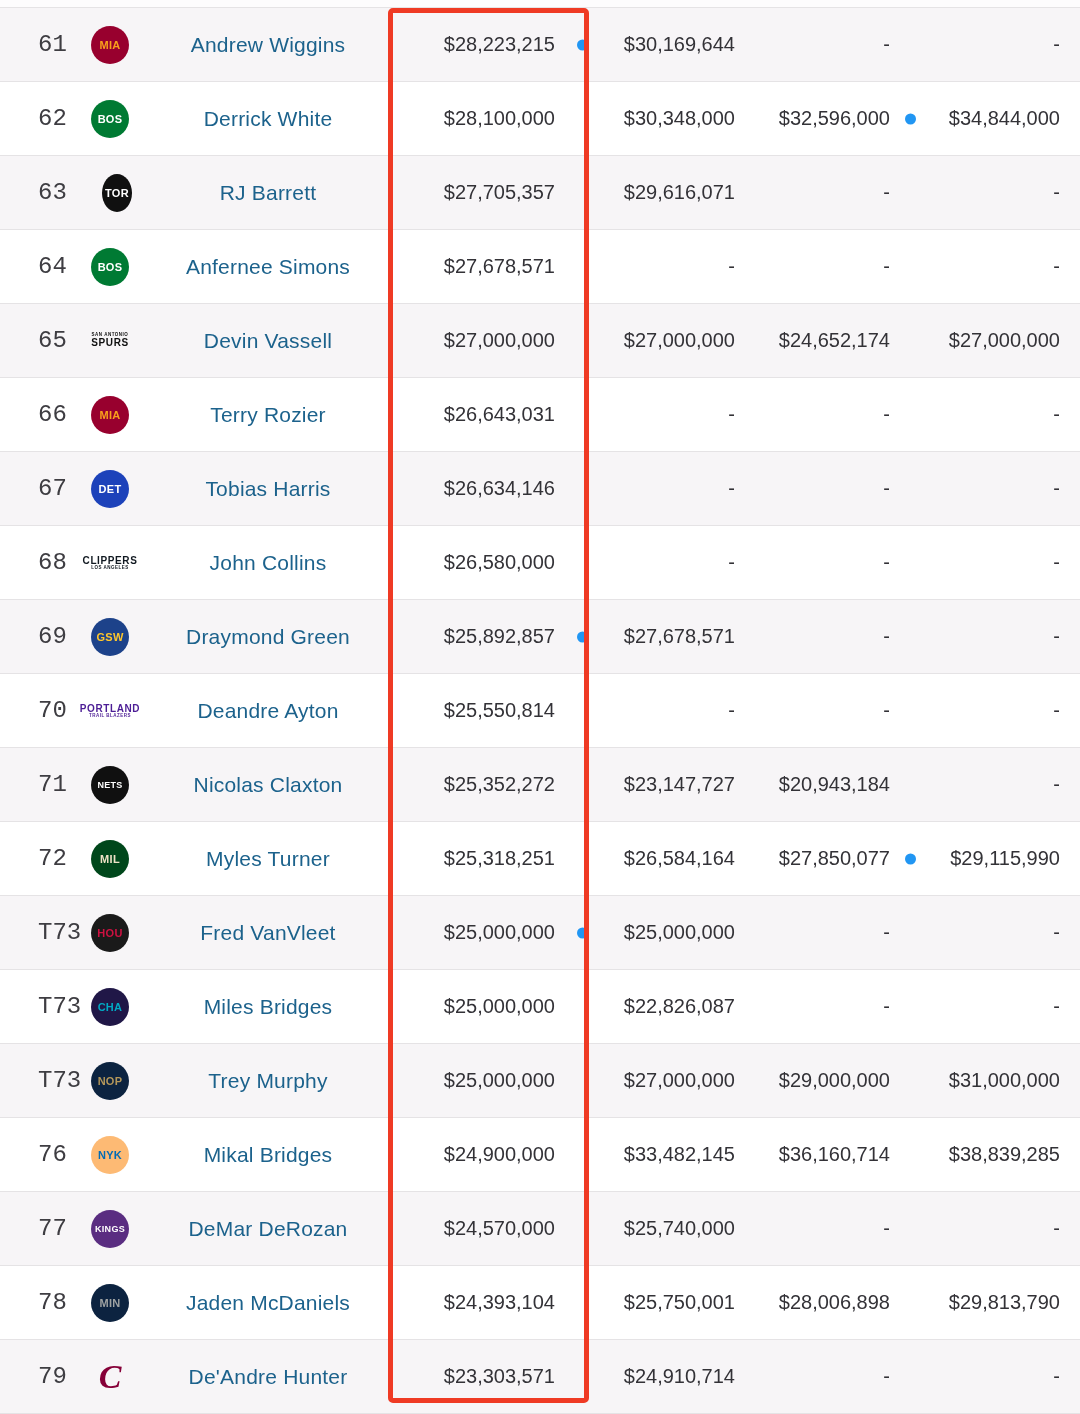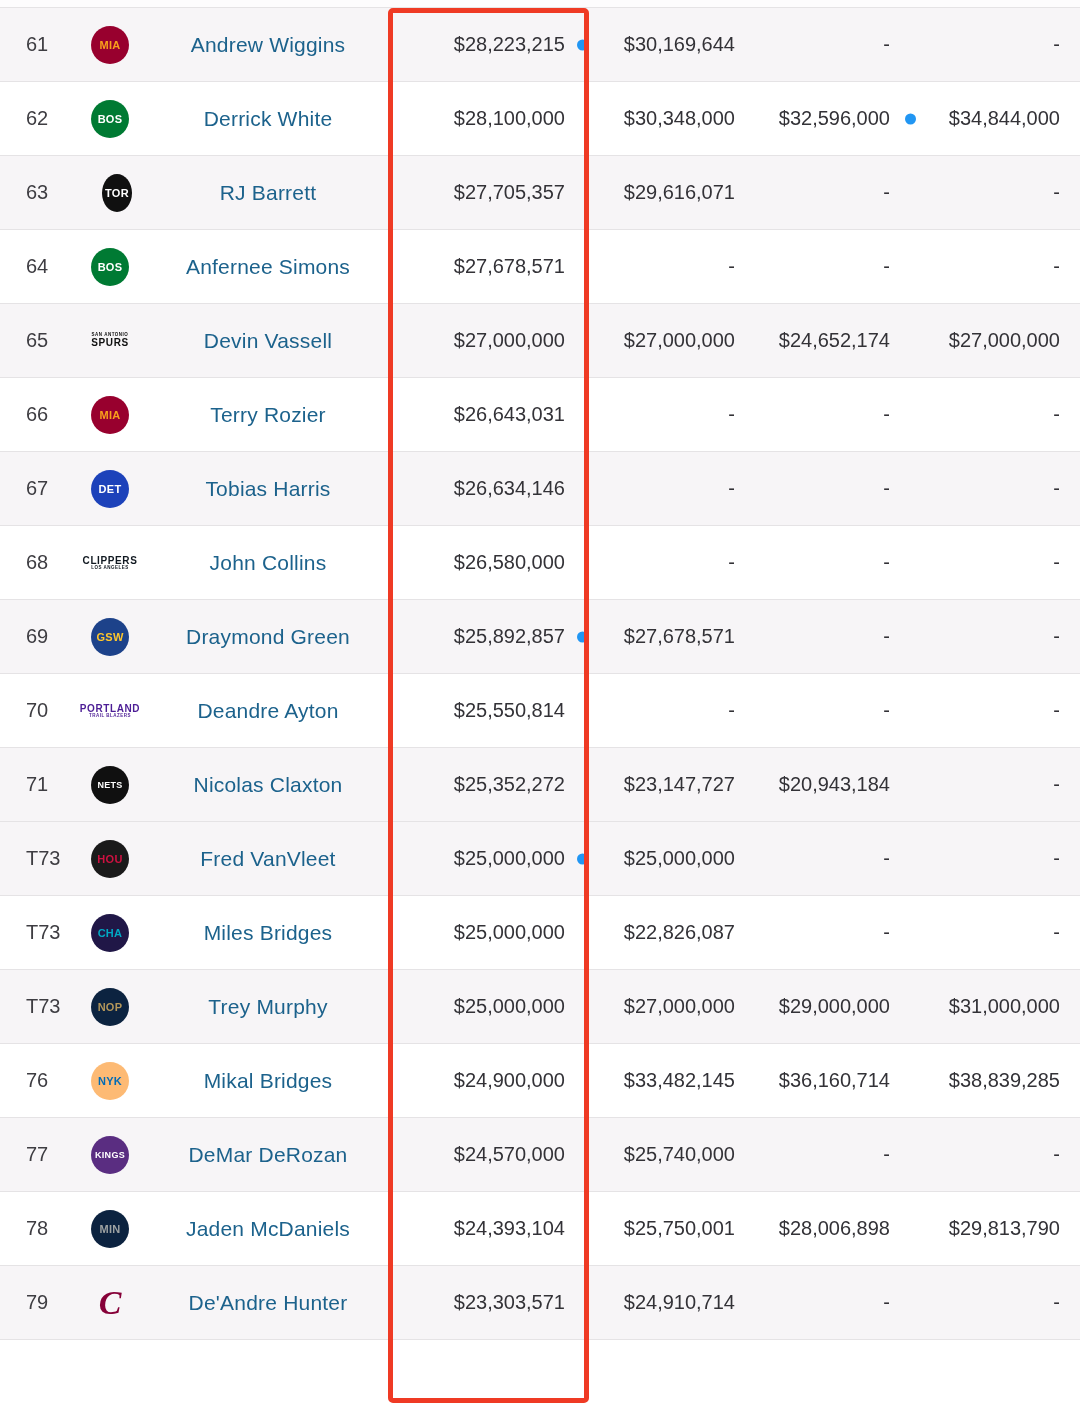--- a/index.html
+++ b/index.html
@@ -7,25 +7,25 @@
     --rowgray: #f7f5f7; --sep: #e5e3e5; --rank: #3e3d42; --sal: #333237;
   }
   * { margin:0; padding:0; box-sizing:border-box; }
   body {
     width:1080px; height:1414px; overflow:hidden; position:relative;
     background:#fff; font-family:"Liberation Sans", sans-serif;
   }
   .topsliver { height:8px; background:#fdfcfd; border-bottom:1px solid var(--sep); }
   .row { display:flex; align-items:center; height:74px; border-bottom:1px solid var(--sep); background:#fff; }
   .row.odd { background:var(--rowgray); }
-  .cell.rank { width:88px; padding-left:26px; font-size:20px; color:var(--rank); }
+  .cell.rank { width:88px; padding-left:38px; font-size:24px; color:var(--rank);font-family:Liberation Mono, monospace; }
   .cell.logo { width:44px; display:flex; justify-content:center; align-items:center; }
   .cell.name { flex:1; margin-left:16px; font-size:21px; font-weight:normal; color:var(--name); letter-spacing:0.2px; cursor:pointer;text-align:center; }
   .cell.sal { font-size:20px; color:var(--sal); text-align:right; position:relative; white-space:nowrap; }
-  .s1 { width:200px; padding-right:23px; }
+  .s1 { width:200px; padding-right:33px; }
   .s2 { width:147px; }
   .s3 { width:155px; }
   .s4 { width:170px; margin-right:20px; }
   .dot { width:11px; height:11px; border-radius:50%; background:var(--dotblue); display:inline-block; }
   .s1 .dot { position:absolute; right:0; top:50%; transform:translateY(-50%); }
   .s4 .dot { position:absolute; left:15px; top:50%; transform:translateY(-50%); }
   .badge.circle { width:38px; height:38px; border-radius:50%; display:flex; align-items:center; justify-content:center; font-size:11px; font-weight:bold; letter-spacing:0.3px; }
   .badge.wordmark { text-align:center; font-weight:bold; line-height:1.1; }
   .badge.wordmark .main { font-size:10px; letter-spacing:0.6px; display:block; }
   .badge.wordmark .sub { font-size:4.5px; letter-spacing:0.5px; display:block; }
@@ -163,20 +163,31 @@
       <div class="cell rank">71</div>
       <div class="cell logo">
         <span class="badge circle" style="background: rgb(16, 16, 16); color: rgb(255, 255, 255); font-size: 9px;">NETS</span>
       </div>
       <div class="cell name">Nicolas Claxton</div>
       <div class="cell sal s1"><span>$25,352,272</span></div>
       <div class="cell sal s2"><span>$23,147,727</span></div>
       <div class="cell sal s3"><span>$20,943,184</span></div>
       <div class="cell sal s4"><span>-</span></div>
     </div>
+    <div class="row">
+      <div class="cell rank">72</div>
+      <div class="cell logo">
+        <span class="badge circle" style="background: rgb(0, 71, 27); color: rgb(238, 225, 198); font-size: 11px;">MIL</span>
+      </div>
+      <div class="cell name">Myles Turner</div>
+      <div class="cell sal s1"><span>$25,318,251</span></div>
+      <div class="cell sal s2"><span>$26,584,164</span></div>
+      <div class="cell sal s3"><span>$27,850,077</span></div>
+      <div class="cell sal s4"><span class="dot"></span><span>$29,115,990</span></div>
+    </div>
     <div class="row odd">
       <div class="cell rank">T73</div>
       <div class="cell logo">
         <span class="badge circle" style="background: rgb(26, 26, 26); color: rgb(206, 17, 65); font-size: 11px;">HOU</span>
       </div>
       <div class="cell name">Fred VanVleet</div>
       <div class="cell sal s1"><span class="dot"></span><span>$25,000,000</span></div>
       <div class="cell sal s2"><span>$25,000,000</span></div>
       <div class="cell sal s3"><span>-</span></div>
       <div class="cell sal s4"><span>-</span></div>

